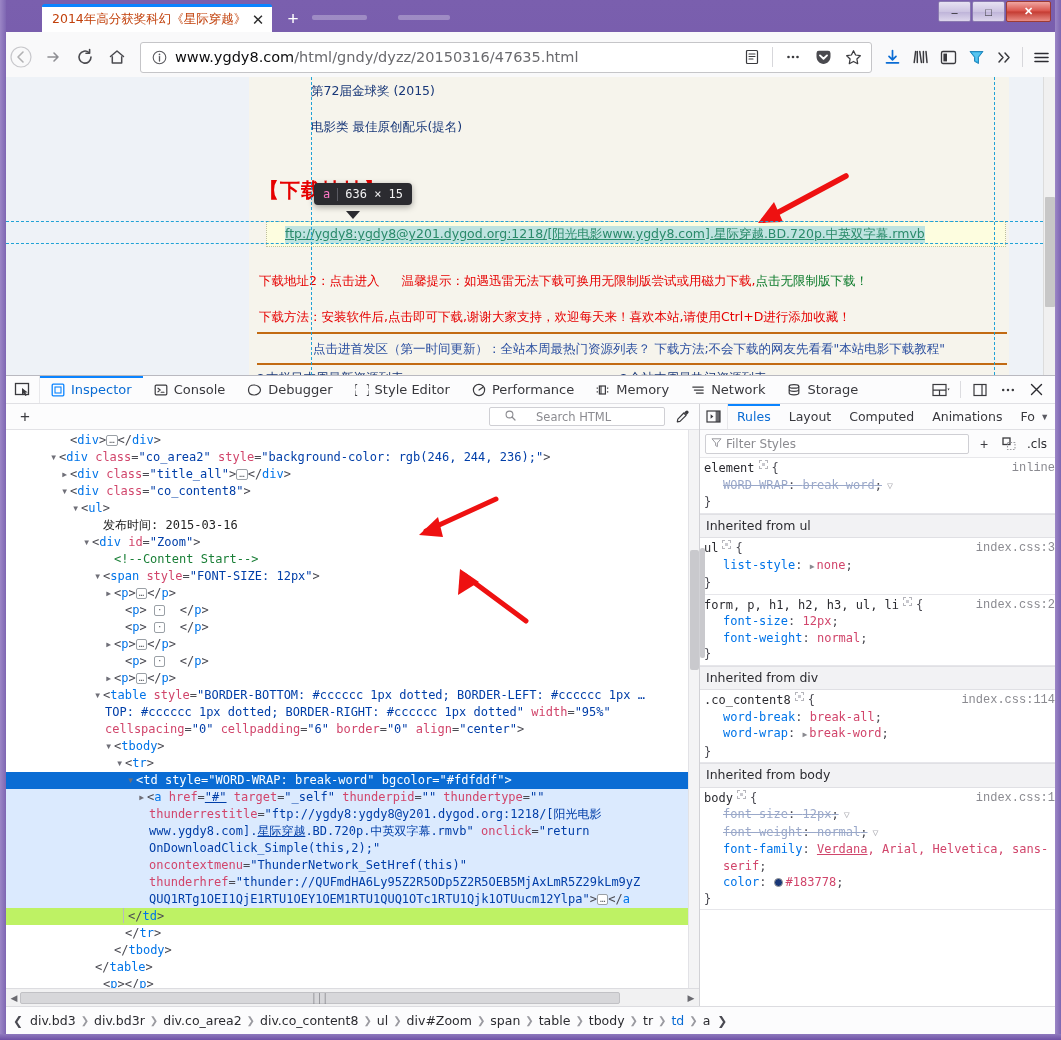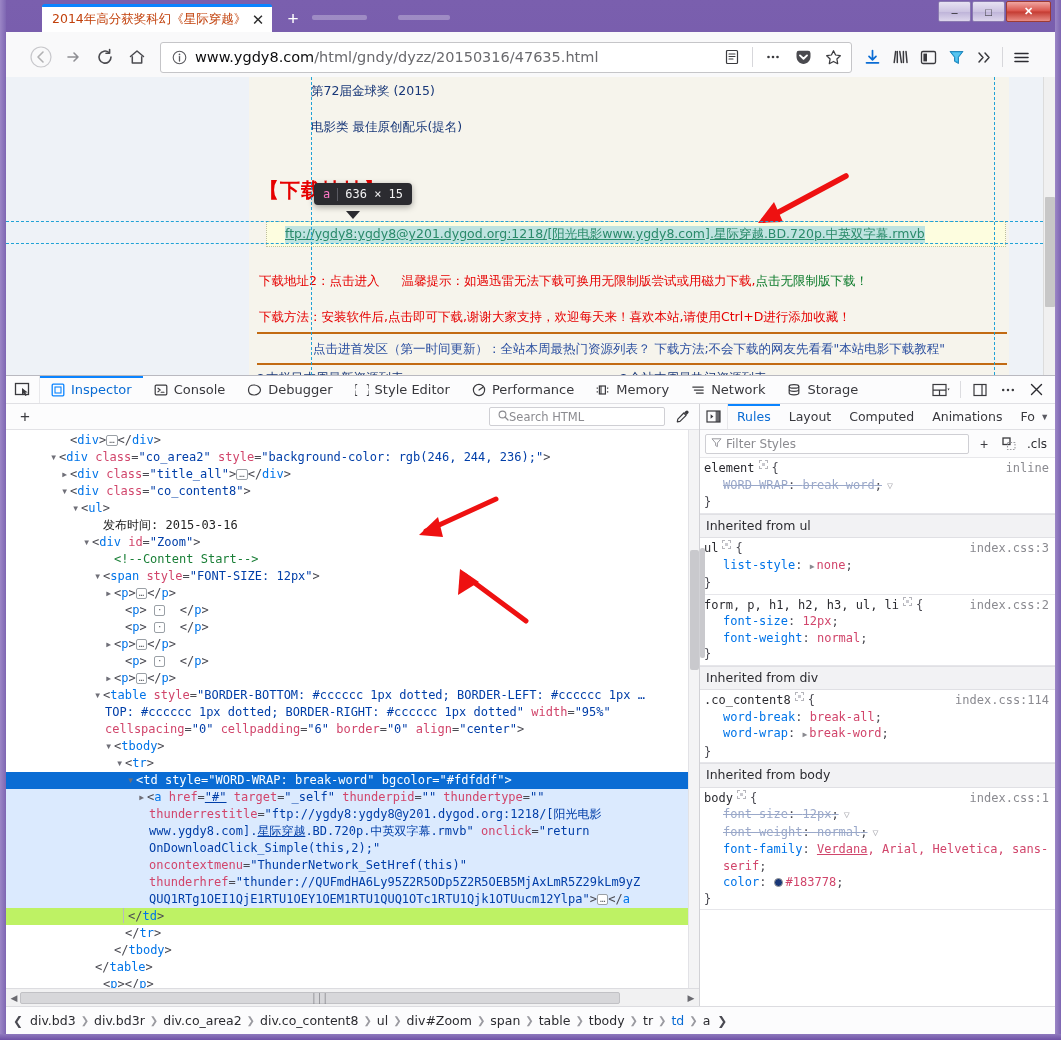--- a/index.html
+++ b/index.html
@@ -75,21 +75,21 @@
   .winbtn.close{
     width:45px;
     background: linear-gradient(180deg,#f0a6a1 0%, #d9534a 48%, #c43b32 52%, #e88c84 100%);
     border-color:#9c3b34; color:#fff; font-weight:bold;
   }
 
   
   #navbar{
     position:absolute; left:6px; right:6px; top:32px; height:51px;
     background:#f9f9fa; border-bottom:1px solid #d6d6d8;
-    display:flex; align-items:center; padding:0 20px;justify-content:space-between;
+    display:flex; align-items:center; padding:0 0;justify-content:space-between;
   }
   .navicon{
     width:30px;height:30px;display:flex;align-items:center;justify-content:center;
     margin-right:2px; color:#4a4a4f;
   }
   .navicon.disabled{ color:#b1b1b3; }
   #urlbar{
     flex:1; height:31px; margin:0 6px;
     background:#fff; border:1px solid #c5c5c8; border-radius:3px;
     display:flex; align-items:center; padding:0 4px 0 8px;
@@ -202,21 +202,21 @@
   #dt-body{ flex:1; display:flex; min-height:0; }
   #dt-left{ width:694px; display:flex; flex-direction:column; border-right:1px solid #d2d2d6; }
   #dt-searchbar{
     height:26px; border-bottom:1px solid #e2e2e6; display:flex; align-items:center;
     background:#fcfcfd; position:relative;
   }
   .plusbtn{ width:38px;display:flex;align-items:center;justify-content:center;font-size:17px;color:#3c3c41;font-weight:300; }
   .search-html{
     margin-left:auto; width:176px; height:19px; background:#fff;
     border:1px solid #cfcfd4; border-radius:2px; display:flex; align-items:center;
-    padding:0 8px; gap:0;
+    padding:0 15px; gap:20px;
   }
   .search-html .ph{ color:#8b8b90; font-size:11.5px; font-family:"DejaVu Sans", sans-serif; }
   .eyedrop{ width:34px;display:flex;align-items:center;justify-content:center; }
 
   #markup{
     flex:1; overflow:hidden; position:relative;
     font-family:"DejaVu Sans Mono", monospace; font-size:12px; line-height:17px;
     background:#fff; padding-top:2px;
   }
   .mrow{ white-space:pre; padding-left:0; position:relative; height:17px; }
@@ -290,21 +290,21 @@
   .fb-icon{ width:20px;display:flex;align-items:center;justify-content:center;color:#3c3c41;font-size:14px;}
   .cls-btn{ font-size:12px; color:#2b2b30; padding:0 3px; font-family:"DejaVu Sans", sans-serif;}
 
   #rules{
     flex:1; overflow:hidden; font-family:"DejaVu Sans Mono", monospace;
     font-size:12px; line-height:16.5px; position:relative;
   }
   .rule-block{ border-bottom:1px solid #e6e6ea; padding:2px 0 2px 4px; position:relative; }
   .rule-head{ display:flex; }
   .sel-name{ color:#2b2b30; }
-  .rule-src{ margin-left:auto; color:#8a8a90; padding-right:6px; }
+  .rule-src{ margin-left:auto; color:#8a8a90; padding-right:0;font-family:Liberation Mono, monospace; }
   .prop{ padding-left:19px; }
   .pn{ color:#0074e8; }
   .pv{ color:#d1456b; }
   .struck{ text-decoration:line-through; color:#9aa8c9; }
   .struck .pn, .struck .pv{ color:#9aa8c9; }
   .inherit-hdr{
     background:#f2f2f4; border-bottom:1px solid #e0e0e4; border-top:1px solid #e0e0e4;
     padding:3px 6px; font-family:"DejaVu Sans", sans-serif; font-size:12.5px; color:#2b2b30;
   }
   .twisty-sq{

